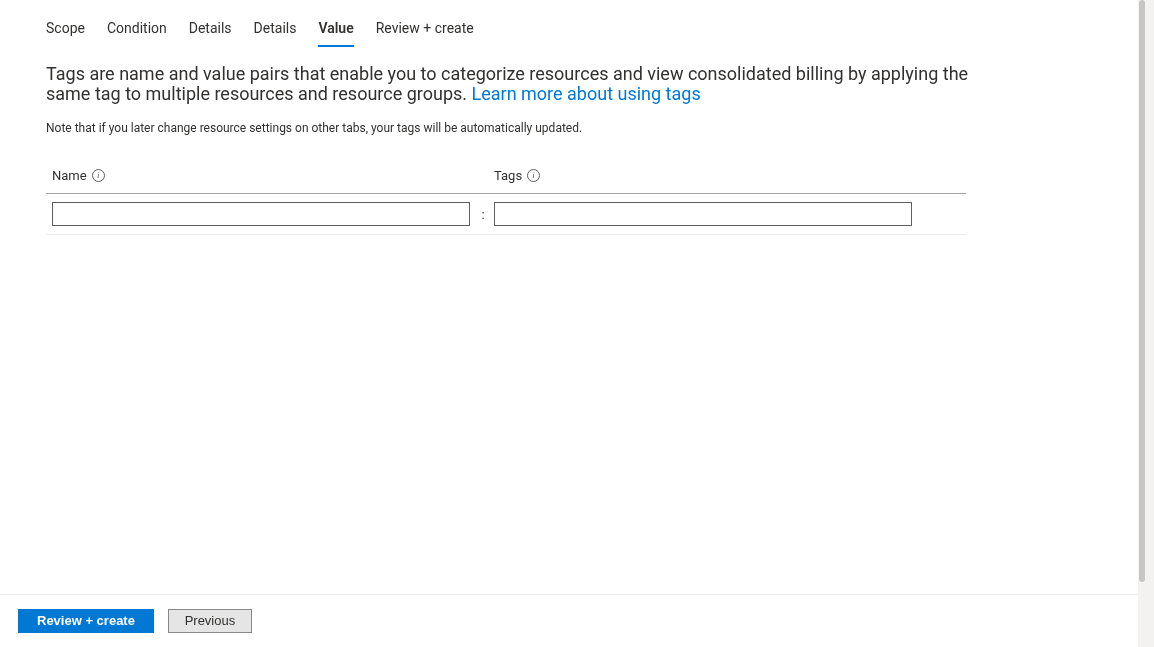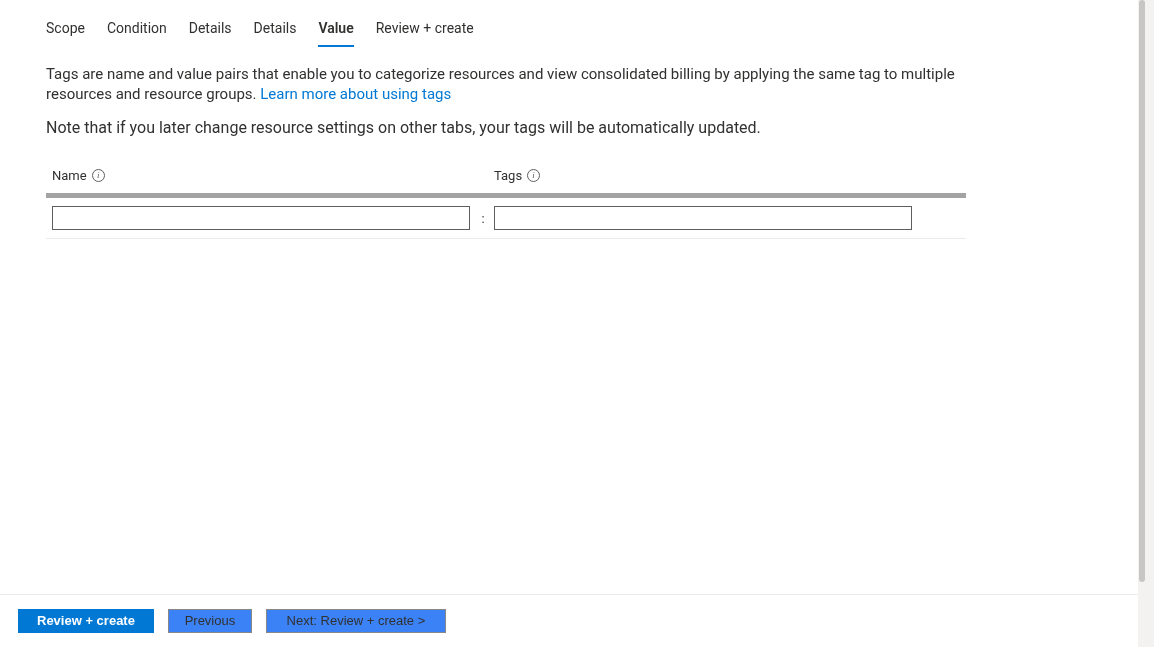--- a/index.html
+++ b/index.html
@@ -65,45 +65,45 @@
       content: "";
       position: absolute;
       left: 0;
       right: 0;
       bottom: -1px;
       height: 2px;
       background: #0078d4;
     }
     .description {
       margin-top: 18px;
-      font-size: 15px;
+      font-size: 18px;
       line-height: 20px;
       color: #323130;
       max-width: 960px;
     }
     .description a {
       color: #0078d4;
       text-decoration: none;
       cursor: pointer;
     }
     .note {
       margin-top: 14px;
-      font-size: 16px;
+      font-size: 12px;
       line-height: 20px;
       color: #323130;
     }
     .tag-table {
       margin-top: 30px;
       width: 920px;
     }
     .tag-header-row {
       display: flex;
       align-items: center;
       padding-bottom: 10px;
-      border-bottom: 5px solid #a3a3a3;
+      border-bottom: 1px solid #a3a3a3;
     }
     .tag-header-row .col-name {
       width: 426px;
       padding-left: 6px;
     }
     .tag-header-row .col-sep {
       width: 22px;
     }
     .tag-header-row .col-value {
       flex: 1;
@@ -166,21 +166,21 @@
       padding: 14px 18px;
       display: flex;
       gap: 14px;
     }
     .btn {
       height: 24px;
       padding: 0 14px;
       font-size: 13px;
       cursor: pointer;
       border: 1px solid #8a8886;
-      background: #3b82f6;
+      background: #e5e5e5;
       color: #323130;
       line-height: 22px;
     }
     .btn-primary {
       background: #0078d4;
       border-color: #0078d4;
       color: #ffffff;
       font-weight: 600;
       padding: 0 18px;
     }
@@ -242,15 +242,14 @@
           <input type="text" class="text-input value-input" value="" style="">
         </div>
       </div>
     </div>
 
   </div>
 
   <div class="footer">
     <button class="btn btn-primary">Review + create</button>
     <button class="btn btn-secondary">Previous</button>
-    <button class="btn btn-next">Next: Review + create &gt;</button>
   </div>
 </div>
 
 </body></html>

